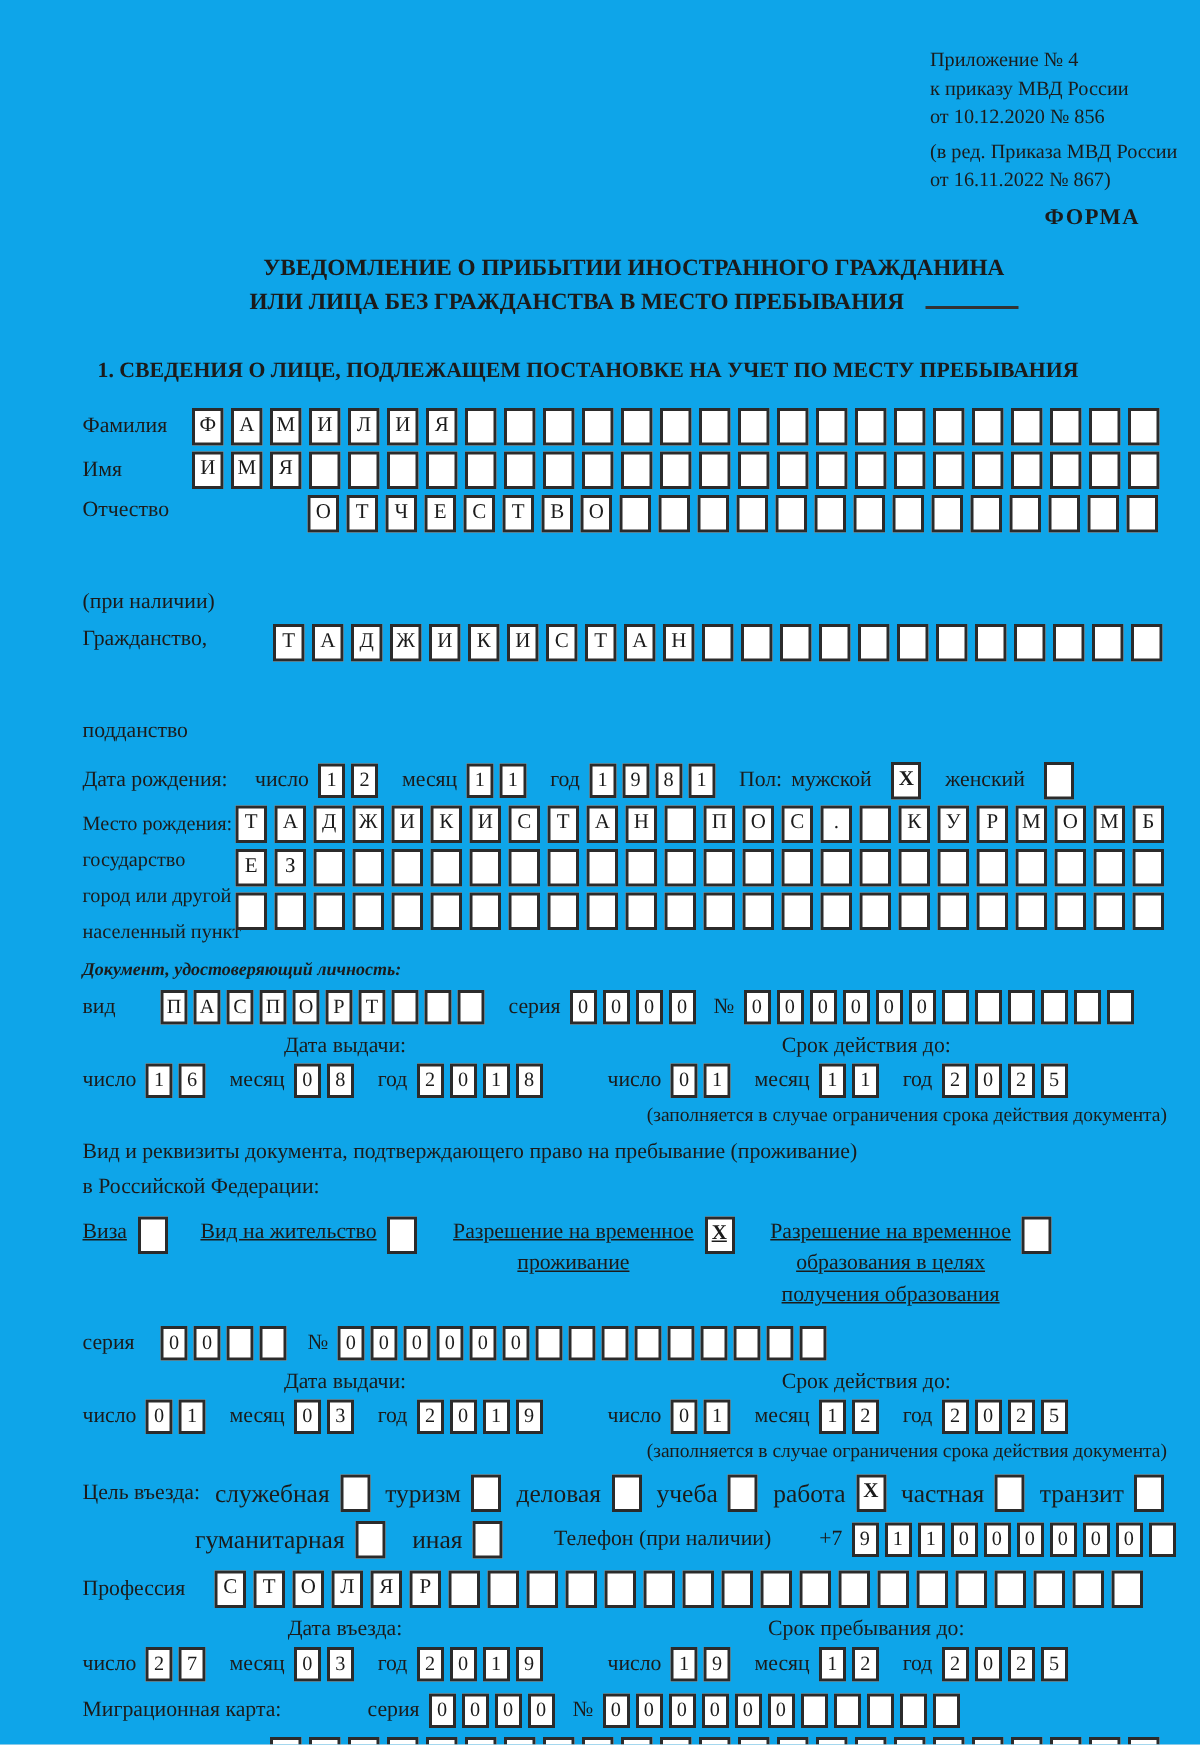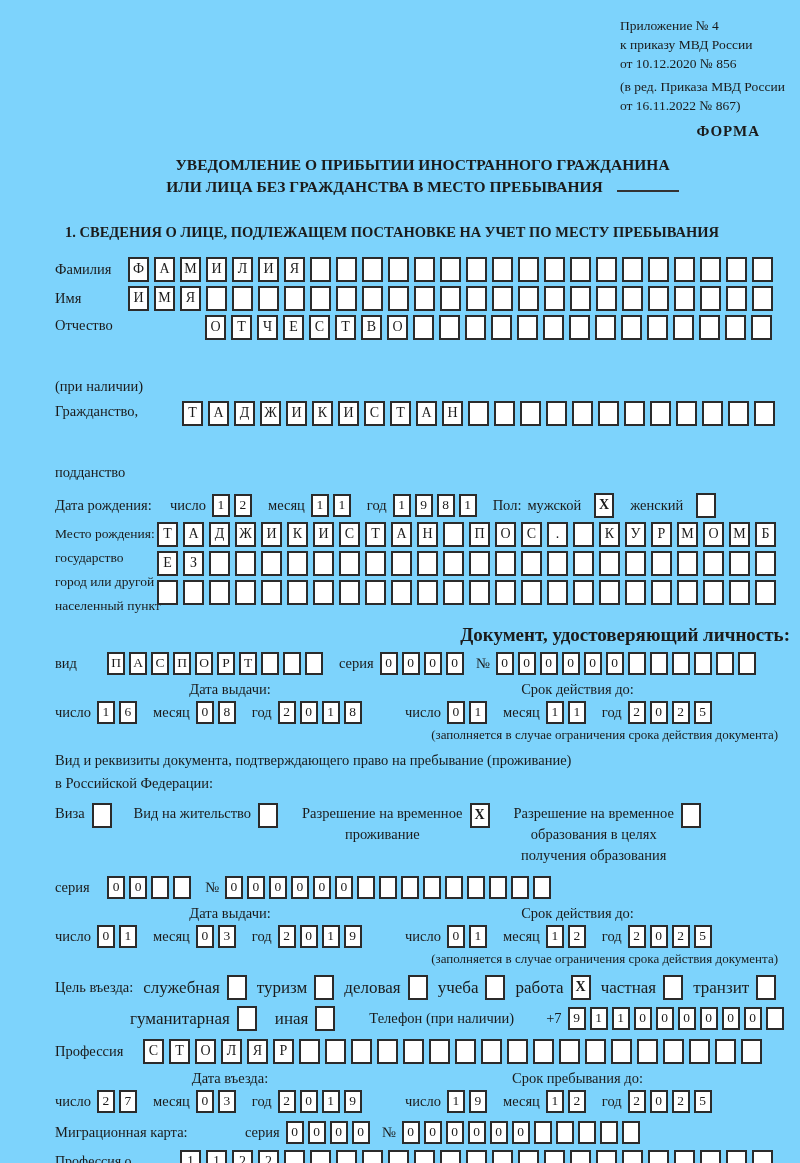--- a/index.html
+++ b/index.html
@@ -1,19 +1,19 @@
 <!DOCTYPE html>
 <html><head>
 <meta charset="utf-8">
 <style>
   html,body{margin:0;padding:0;background:#e8e8e8;}
   .page{
-    width:800px;height:1163px;margin:0 auto;background:#7dd3fc;
+    width:800px;height:1163px;margin:0 auto;background:#0ea5e9;
     font-family:"Liberation Serif","DejaVu Serif",serif;color:#1b1b1b;
-    box-sizing:border-box;padding:16px 10px 0 55px;overflow:hidden;position:relative;
+    box-sizing:border-box;padding:30px 10px 0 55px;overflow:hidden;position:relative;
   }
   
   .appendix{margin-left:565px;font-size:13.5px;line-height:19px;}
   .appendix .gap{margin-top:4px;}
   .forma{font-weight:bold;text-align:right;padding-right:30px;font-size:15px;margin-top:8px;letter-spacing:1px;}
   .title{text-align:center;font-weight:bold;font-size:15.5px;line-height:22px;margin-top:14px;}
   .underline{display:inline-block;width:62px;border-bottom:2px solid #333;margin-left:14px;vertical-align:baseline;height:14px;}
   .section-title{font-weight:bold;font-size:14.5px;margin-top:26px;padding-left:10px;margin-bottom:16px;}
   
   .row{display:flex;align-items:center;margin-bottom:4px;white-space:nowrap;}
@@ -34,32 +34,32 @@
   .w-prof{width:88px;}
   .w-vid{width:52px;}
   .mlab{margin:0 6px 0 12px;font-size:14.5px;}
   .mlab.first{margin-left:0;}
   
   .two-col{display:flex;align-items:flex-start;margin-bottom:4px;}
   .bp-labels{width:102px;font-size:13.5px;line-height:24px;flex:0 0 auto;white-space:nowrap;}
   .rep-labels{width:125px;font-size:14px;line-height:24px;flex:0 0 auto;white-space:nowrap;}
   .col-rows .row{margin-bottom:4px;}
   
-  .center-bold{text-align:right;font-weight:bold;font-size:19px;margin:6px 0 6px 0;}
+  .center-bold{text-align:left;font-weight:bold;font-size:12px;margin:6px 0 6px 0;font-style:italic;}
   .date-heads{display:flex;font-size:14.5px;margin-top:6px;}
   .dh-left{width:350px;text-align:center;}
   .dh-right{flex:1;text-align:center;padding-right:40px;}
   .date-line{display:flex;align-items:center;margin-top:3px;}
   .dl-left{width:350px;display:flex;align-items:center;}
   .dl-right{display:flex;align-items:center;}
   .limit-note{font-size:13px;text-align:right;padding-right:12px;margin-top:3px;}
   .plain{font-size:14.5px;line-height:23px;}
   
   .permit-row{display:flex;align-items:flex-start;margin-top:8px;margin-bottom:10px;}
-  .popt{display:flex;align-items:flex-start;}
+  .popt{display:flex;align-items:flex-start;text-decoration:underline;}
   .popt .txt{font-size:14.5px;text-align:center;line-height:21px;}
   .popt .cell.cb{margin-top:0;}
   
   .opt{display:flex;align-items:center;margin-left:10px;}
   .opt:first-of-type{margin-left:6px;}
   .opt .txt{font-size:17px;}
   .spacer6{height:6px;}
 </style>
 </head>
 <body>

